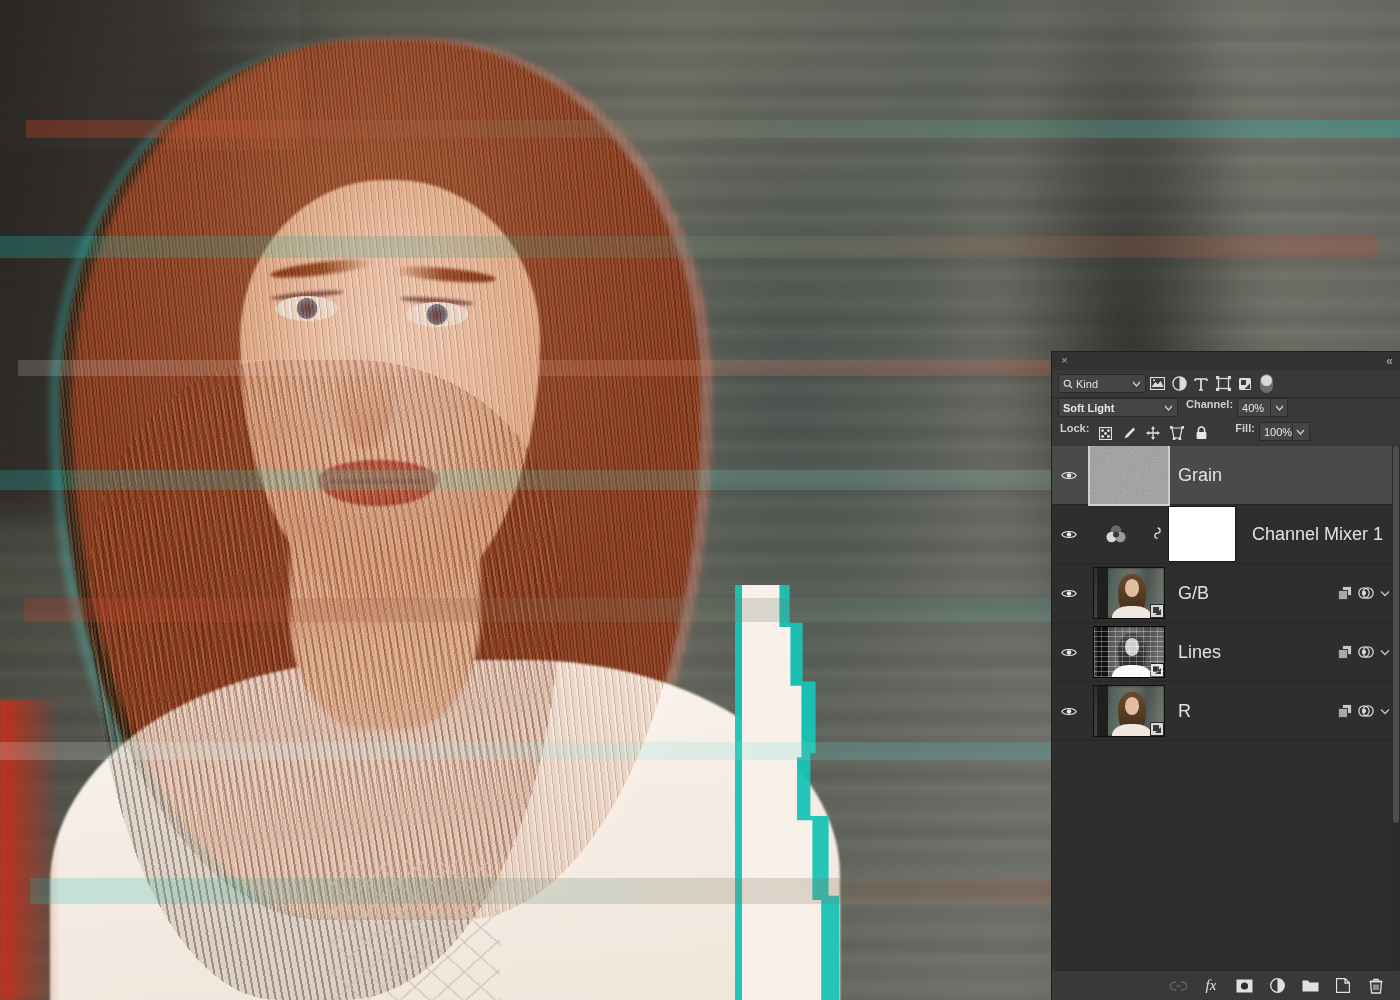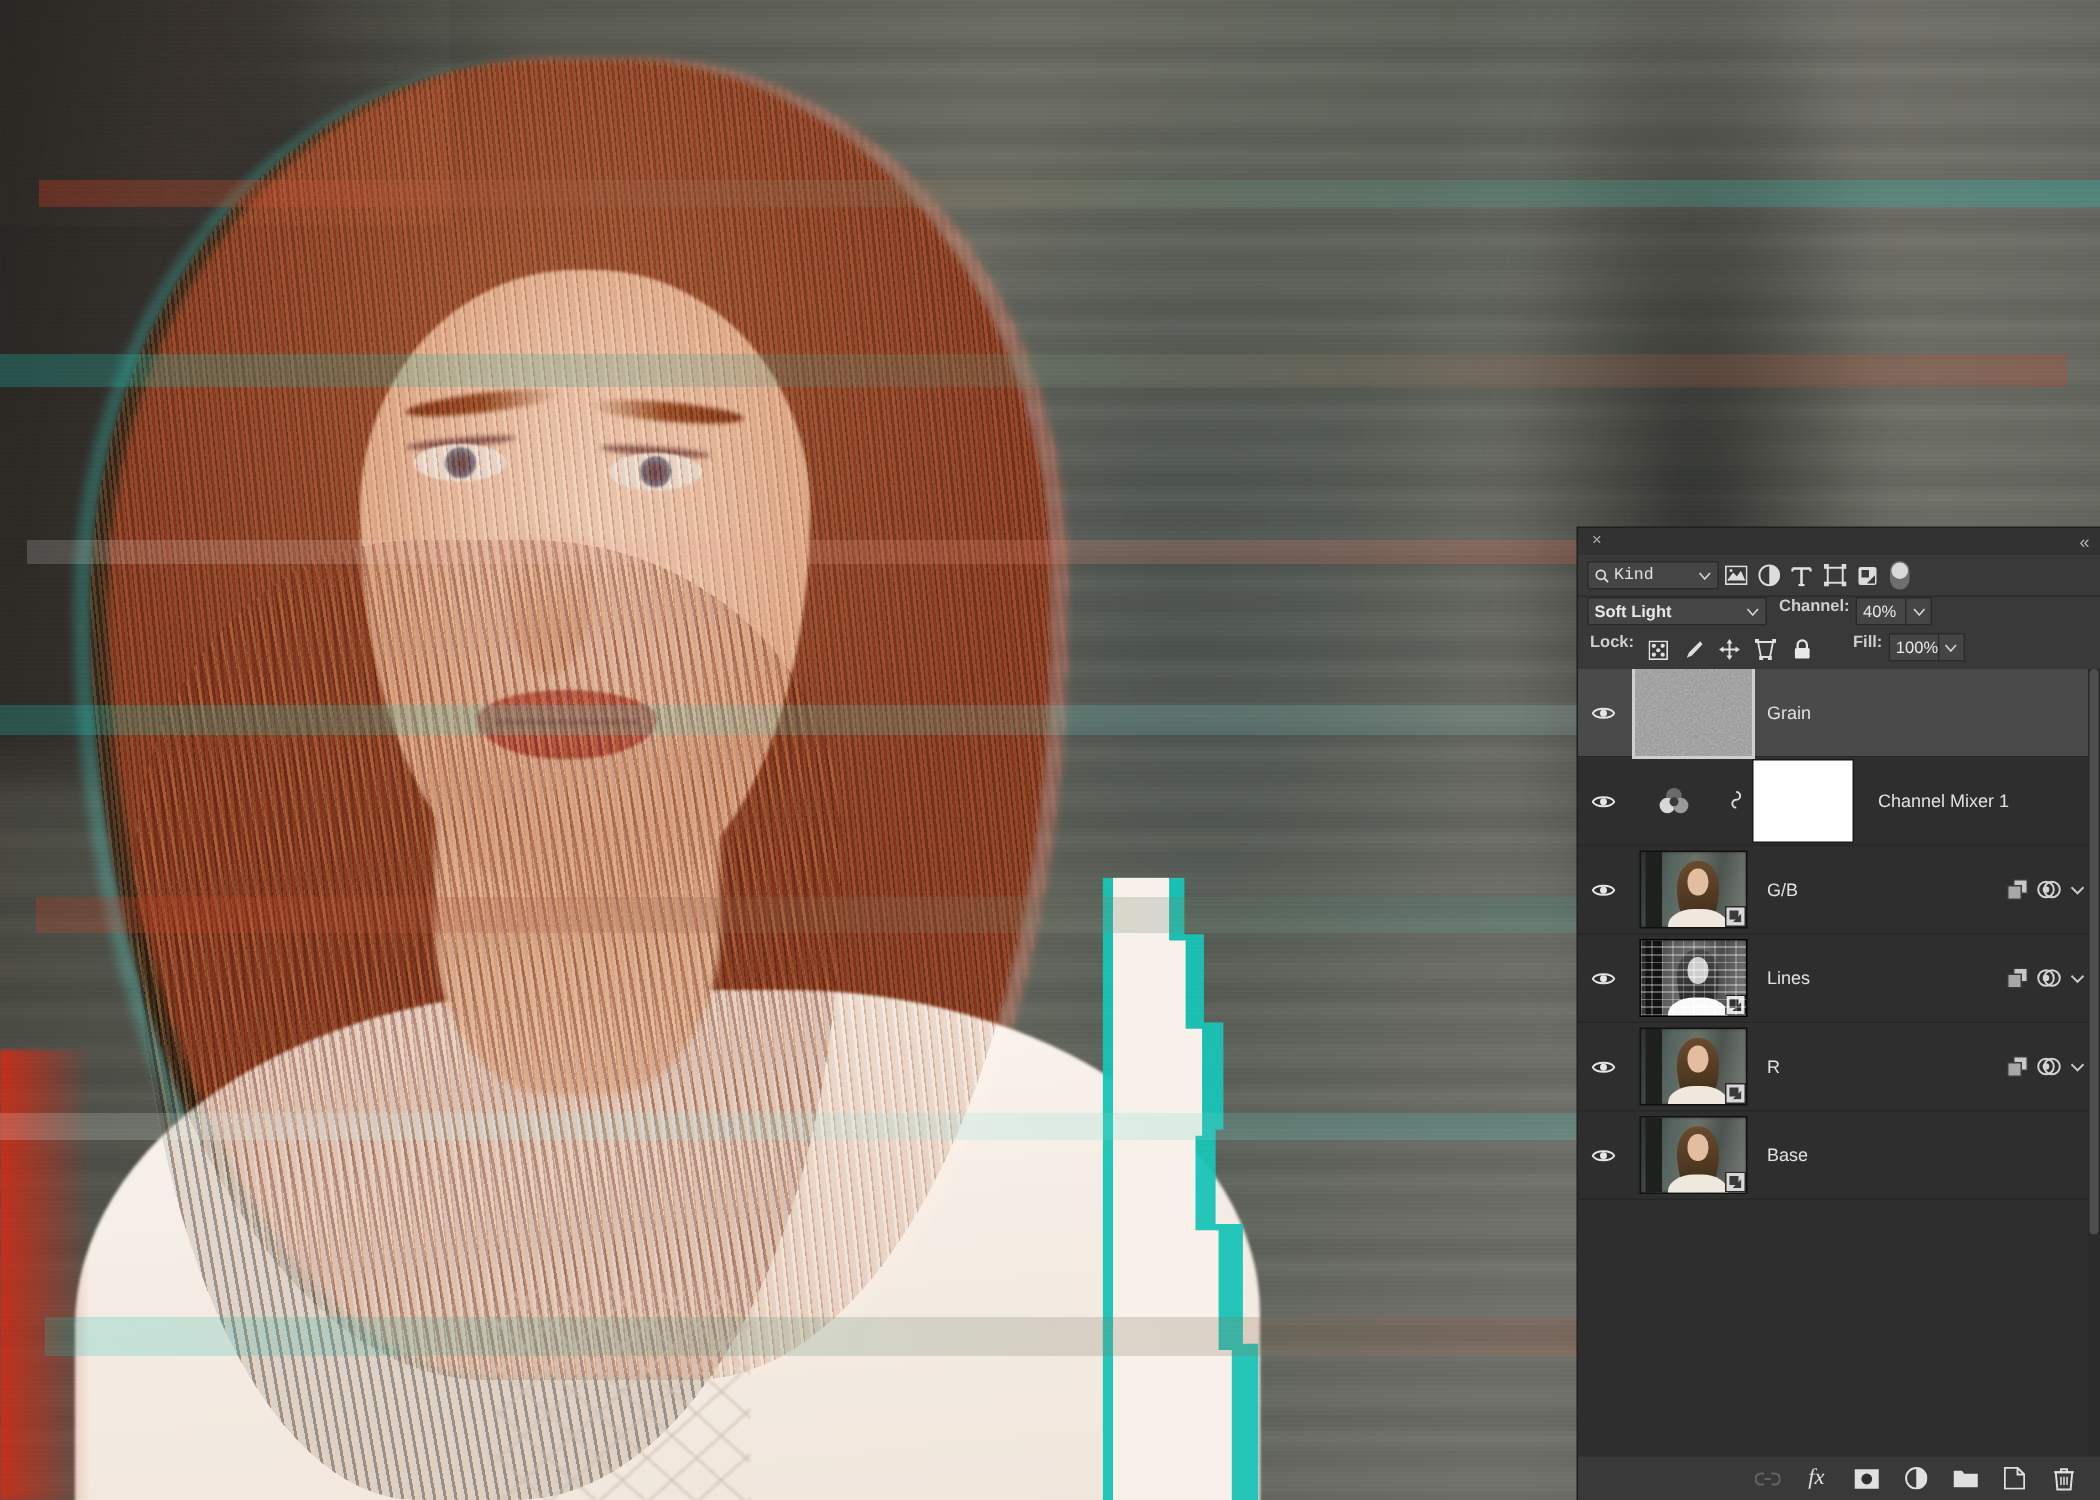--- a/index.html
+++ b/index.html
@@ -227,21 +227,21 @@
 
   .filter-row {
     height: 28px; background: #393939; display: flex; align-items: center;
     padding: 0 6px; gap: 0; flex: 0 0 28px; border-bottom: 1px solid #2c2c2c;
   }
   .kind-select {
     width: 88px; height: 19px; background: #454545; border: 1px solid #2a2a2a;
     border-radius: 2px; display: flex; align-items: center; gap: 3px;
     padding: 0 4px; color: #e0e0e0; font-size: 11px; cursor: pointer;
   }
-  .kind-select .cap { flex: 1; font-family: Liberation Mono, monospace; }
+  .kind-select .cap { flex: 1; }
   .fi { width: 22px; height: 20px; display:flex; align-items:center; justify-content:center; cursor:pointer; }
   .pill-toggle {
     width: 13px; height: 19px; border-radius: 7px; background: #6e6e6e;
     position: relative; margin-left: 4px; cursor: pointer;
   }
   .pill-toggle::after {
     content:""; position:absolute; left:1px; top:1px; width:11px; height:11px;
     border-radius:50%; background:#d8d8d8;
   }
 
@@ -275,21 +275,21 @@
   .layer-row {
     height: 59px; display: flex; align-items: center;
     border-bottom: 1px solid #262626; position: relative;
   }
   .layer-row.selected { background: #4a4a4a; }
   .eye-cell { width: 34px; height:59px; display:flex; align-items:center; justify-content:center; cursor:pointer;}
   .thumb-cell { width: 86px; display:flex; align-items:center; justify-content:center; }
   .adj-icon-cell { width: 60px; display:flex; align-items:center; justify-content:center; }
   .link-cell { width: 22px; display:flex; align-items:center; justify-content:center; }
   .mask-cell { width: 78px; display:flex; align-items:center; justify-content:flex-start; }
-  .lname { flex:1; font-size: 12px; color: #e2e2e2; padding-left: 6px; }
+  .lname { flex:1; font-size: 18px; color: #e2e2e2; padding-left: 6px; }
   .row-icons { display:flex; align-items:center; gap:6px; padding-right: 10px; }
 
   .thumb {
     width: 78px; height: 58px; background: #777; position: relative; overflow:hidden;
   }
   .thumb.grain-th {
     width: 82px; height: 62px;
     background: #9a9a9a;
     outline: 2px solid #cfcfcf; outline-offset: -2px;
   }
@@ -702,40 +702,20 @@
           </svg>
         </span>
         <span>
           <svg width="10" height="7" viewBox="0 0 10 7">
               <polyline points="1,1.5 5,5.5 9,1.5" fill="none" stroke="#c6c6c6" stroke-width="1.3"></polyline>
             </svg>
         </span>
       </div>
     </div>
 
-    <div class="layer-row">
-      <div class="eye-cell">
-        <svg width="16" height="11" viewBox="0 0 16 11">
-          <path d="M0.8 5.5 C3 1.5 13 1.5 15.2 5.5 C13 9.5 3 9.5 0.8 5.5 Z" fill="none" stroke="#e6e6e6" stroke-width="1.2"></path>
-          <circle cx="8" cy="5.5" r="2.3" fill="#e6e6e6"></circle>
-        </svg>
-      </div>
-      <div class="thumb-cell">
-        <div class="th-photo">
-          <div class="tp-bg"></div>
-            <div class="tp-post"></div>
-            <div class="tp-hair"></div>
-          <div class="tp-face"></div>
-            <div class="tp-body"></div>
-          <div class="so-badge"></div>
-        </div>
-      </div>
-      <div class="lname">Base</div>
-      <div class="row-icons"></div>
-    </div>
 
     <div class="list-scrollbar">
       <div class="thumbbar"></div>
     </div>
   </div>
 
   <div class="panel-footer">
     <div class="ft disabled">
       <svg width="17" height="10" viewBox="0 0 17 10">
         <path d="M6.5 5 H10.5" stroke="#9a9a9a" stroke-width="1.4"></path>

